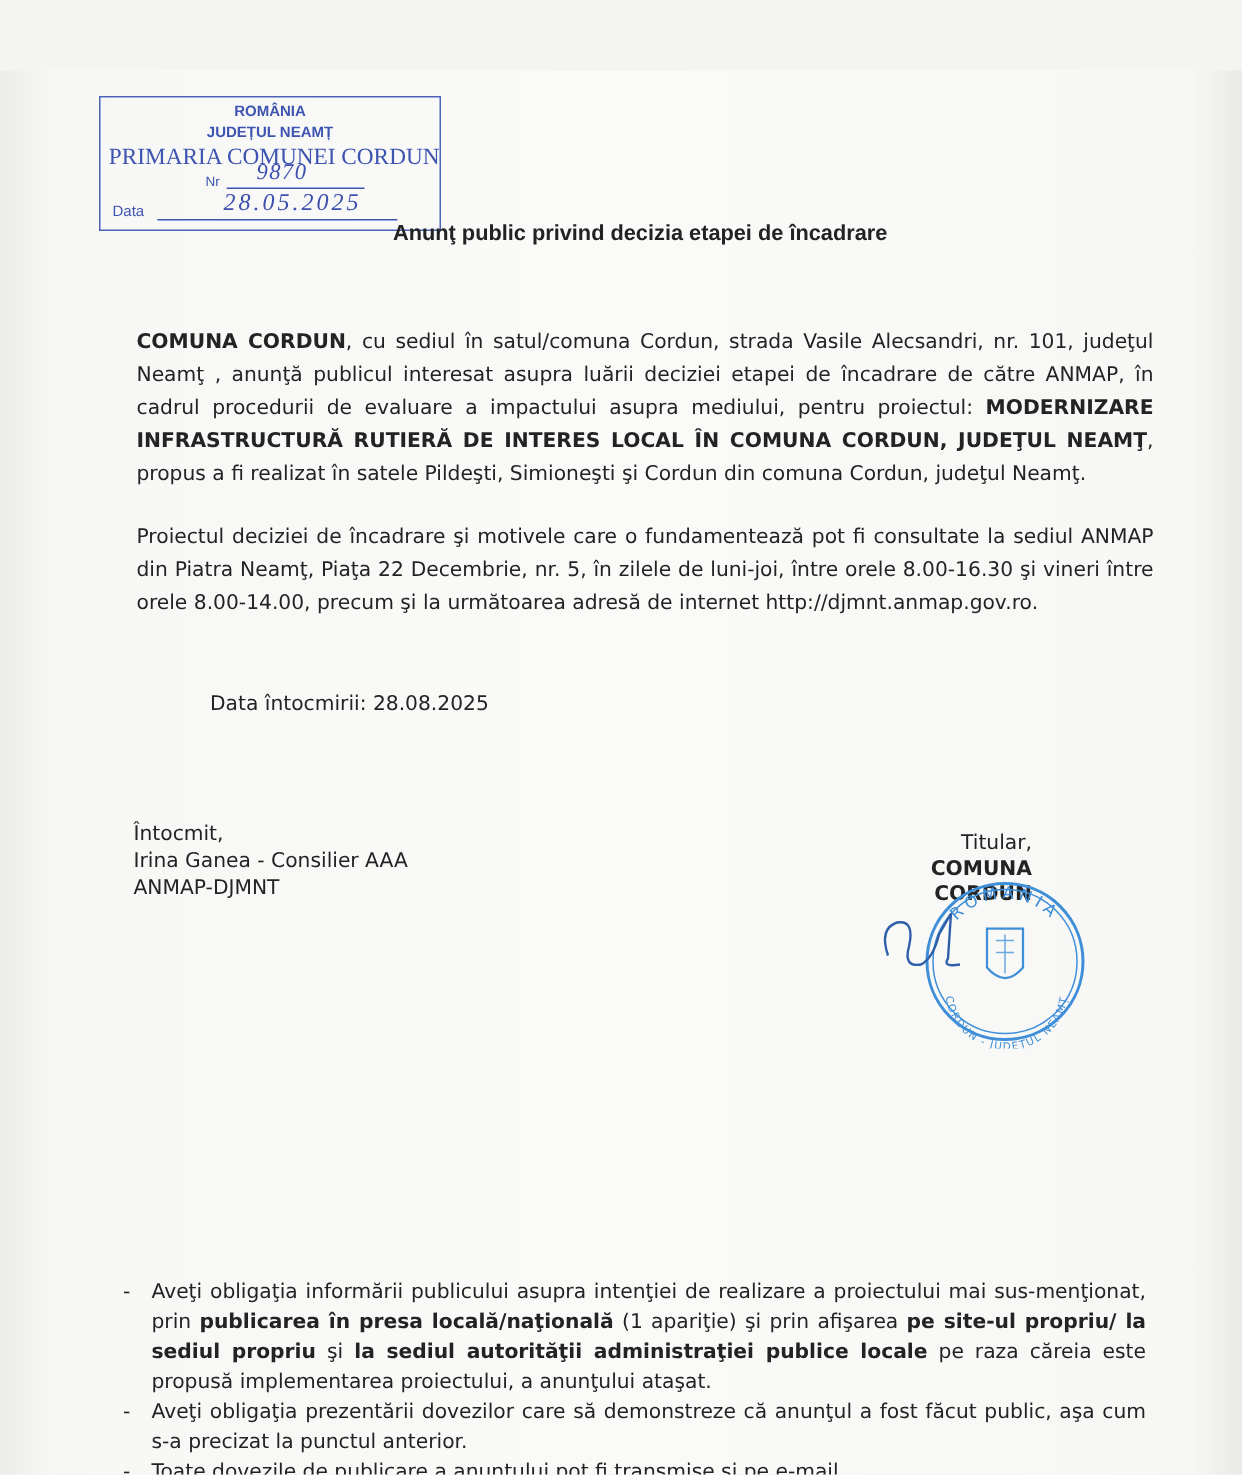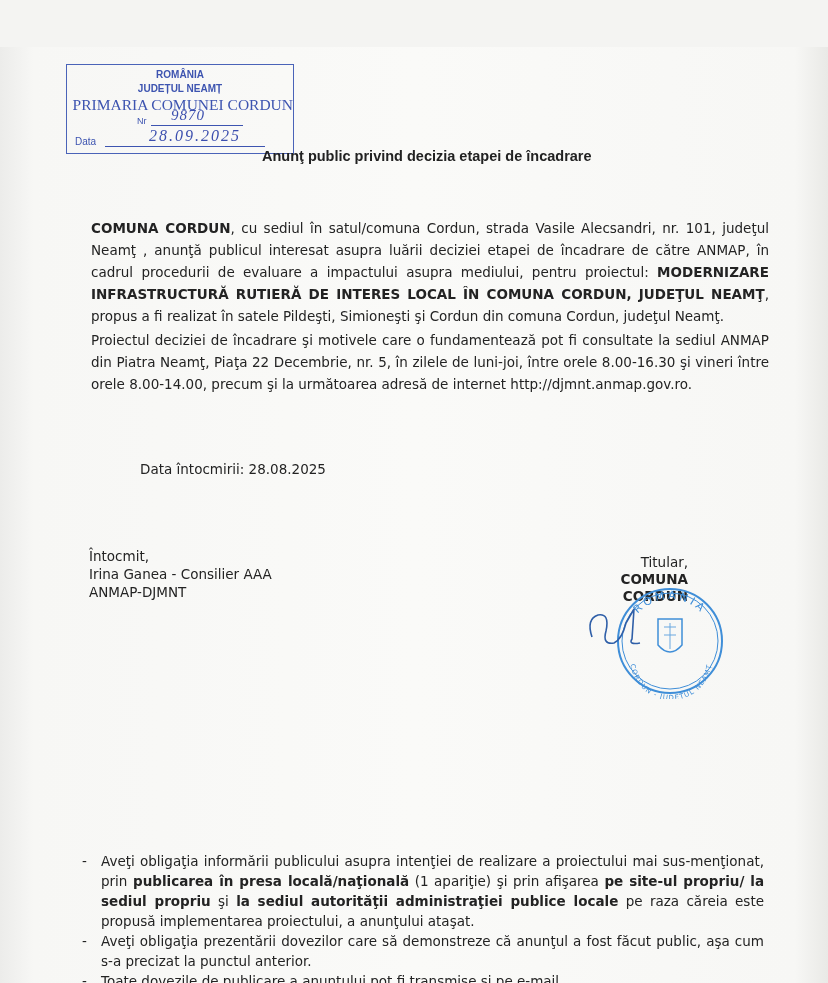--- a/index.html
+++ b/index.html
@@ -35,21 +35,21 @@
     font-size: 14.5px; font-weight: bold; color: #222;
     font-family: "Liberation Sans", sans-serif;
   }
   .para {
     position: absolute; left: 91px; width: 678px;
     font-size: 13.5px; line-height: 22px; text-align: justify;
     color: #232323;
   }
   .para b { font-weight: bold; }
   .p1 { top: 170px; }
-  .p2 { top: 282px; }
+  .p2 { top: 300px; }
   .p3 { top: 360px; }
   .date-drawn { position:absolute; left:140px; top:414px; font-size:13.5px; color:#232323; }
 
   .left-sign { position:absolute; left:89px; top:500px; font-size:13.5px; line-height:18px; color:#232323; }
   .right-sign { position:absolute; left:558px; top:507px; width:130px; font-size:13.5px; line-height:17px; color:#232323; text-align:right; }
   .right-sign .org { font-weight:bold; }
 
   .seal { position:absolute; left:584px; top:532px; width:140px; height:120px; }
 
   .notes { position:absolute; left:82px; top:804px; width:682px; font-size:13.5px; line-height:20px; color:#232323; }
@@ -64,21 +64,21 @@
 
   <div class="reg-stamp">
     <div class="l1">ROMÂNIA</div>
     <div class="l2">JUDEȚUL NEAMȚ</div>
     <div class="l3">PRIMARIA COMUNEI CORDUN</div>
     <div class="nr-label">Nr</div>
     <div class="nr-line"></div>
     <div class="nr-val">9870</div>
     <div class="date-label">Data</div>
     <div class="date-line"></div>
-    <div class="date-val">28.09.2025</div>
+    <div class="date-val">28.05.2025</div>
   </div>
 
   <div class="title">Anunţ public privind decizia etapei de încadrare</div>
 
   <div class="para p1">
     <b>COMUNA CORDUN</b><span>, cu sediul în satul/comuna Cordun, strada Vasile Alecsandri, nr. 101, judeţul Neamţ , anunţă publicul interesat asupra luării deciziei etapei de încadrare de către ANMAP, în cadrul procedurii de evaluare a impactului asupra mediului, pentru proiectul: </span><b>MODERNIZARE INFRASTRUCTURĂ RUTIERĂ DE INTERES LOCAL ÎN COMUNA CORDUN, JUDEŢUL NEAMŢ</b><span>, propus a fi realizat în satele Pildeşti, Simioneşti şi Cordun din comuna Cordun, judeţul Neamţ.</span>
   </div>
 
   <div class="para p2">Proiectul deciziei de încadrare şi motivele care o fundamentează pot fi consultate la sediul ANMAP din Piatra Neamţ, Piaţa 22 Decembrie, nr. 5, în zilele de luni-joi, între orele 8.00-16.30 şi vineri între orele 8.00-14.00, precum şi la următoarea adresă de internet http://djmnt.anmap.gov.ro.</div>
 

